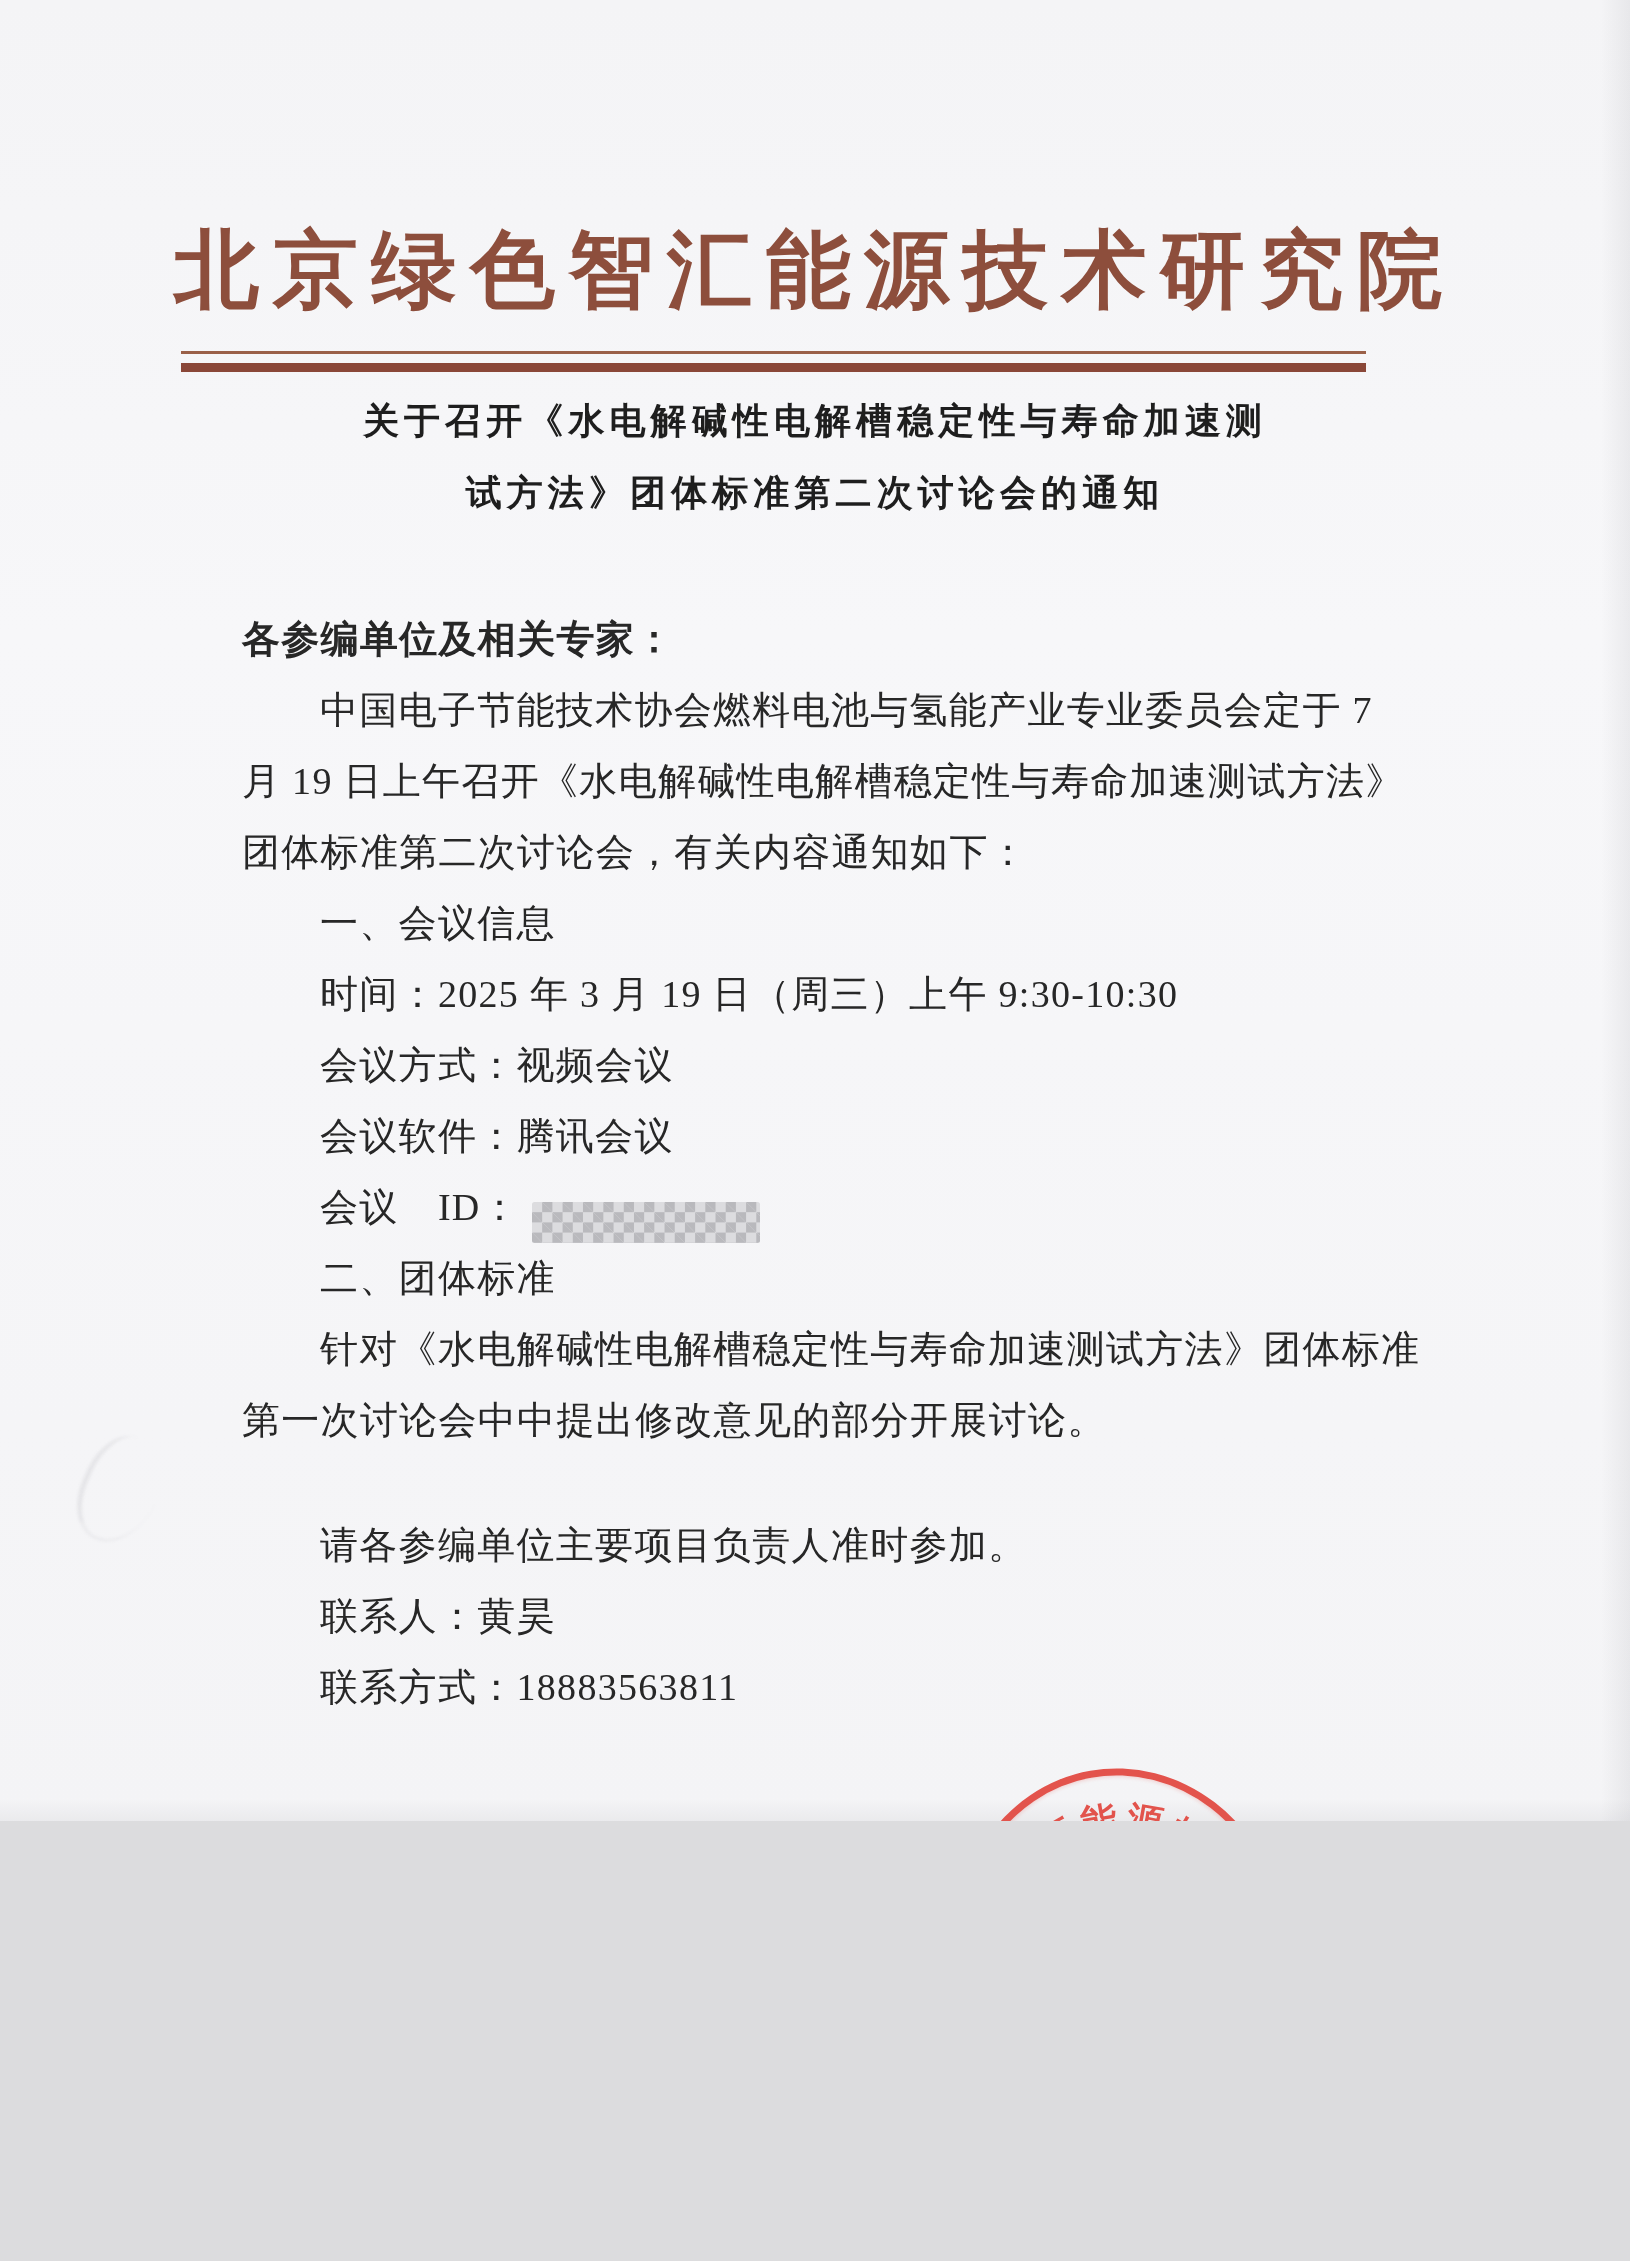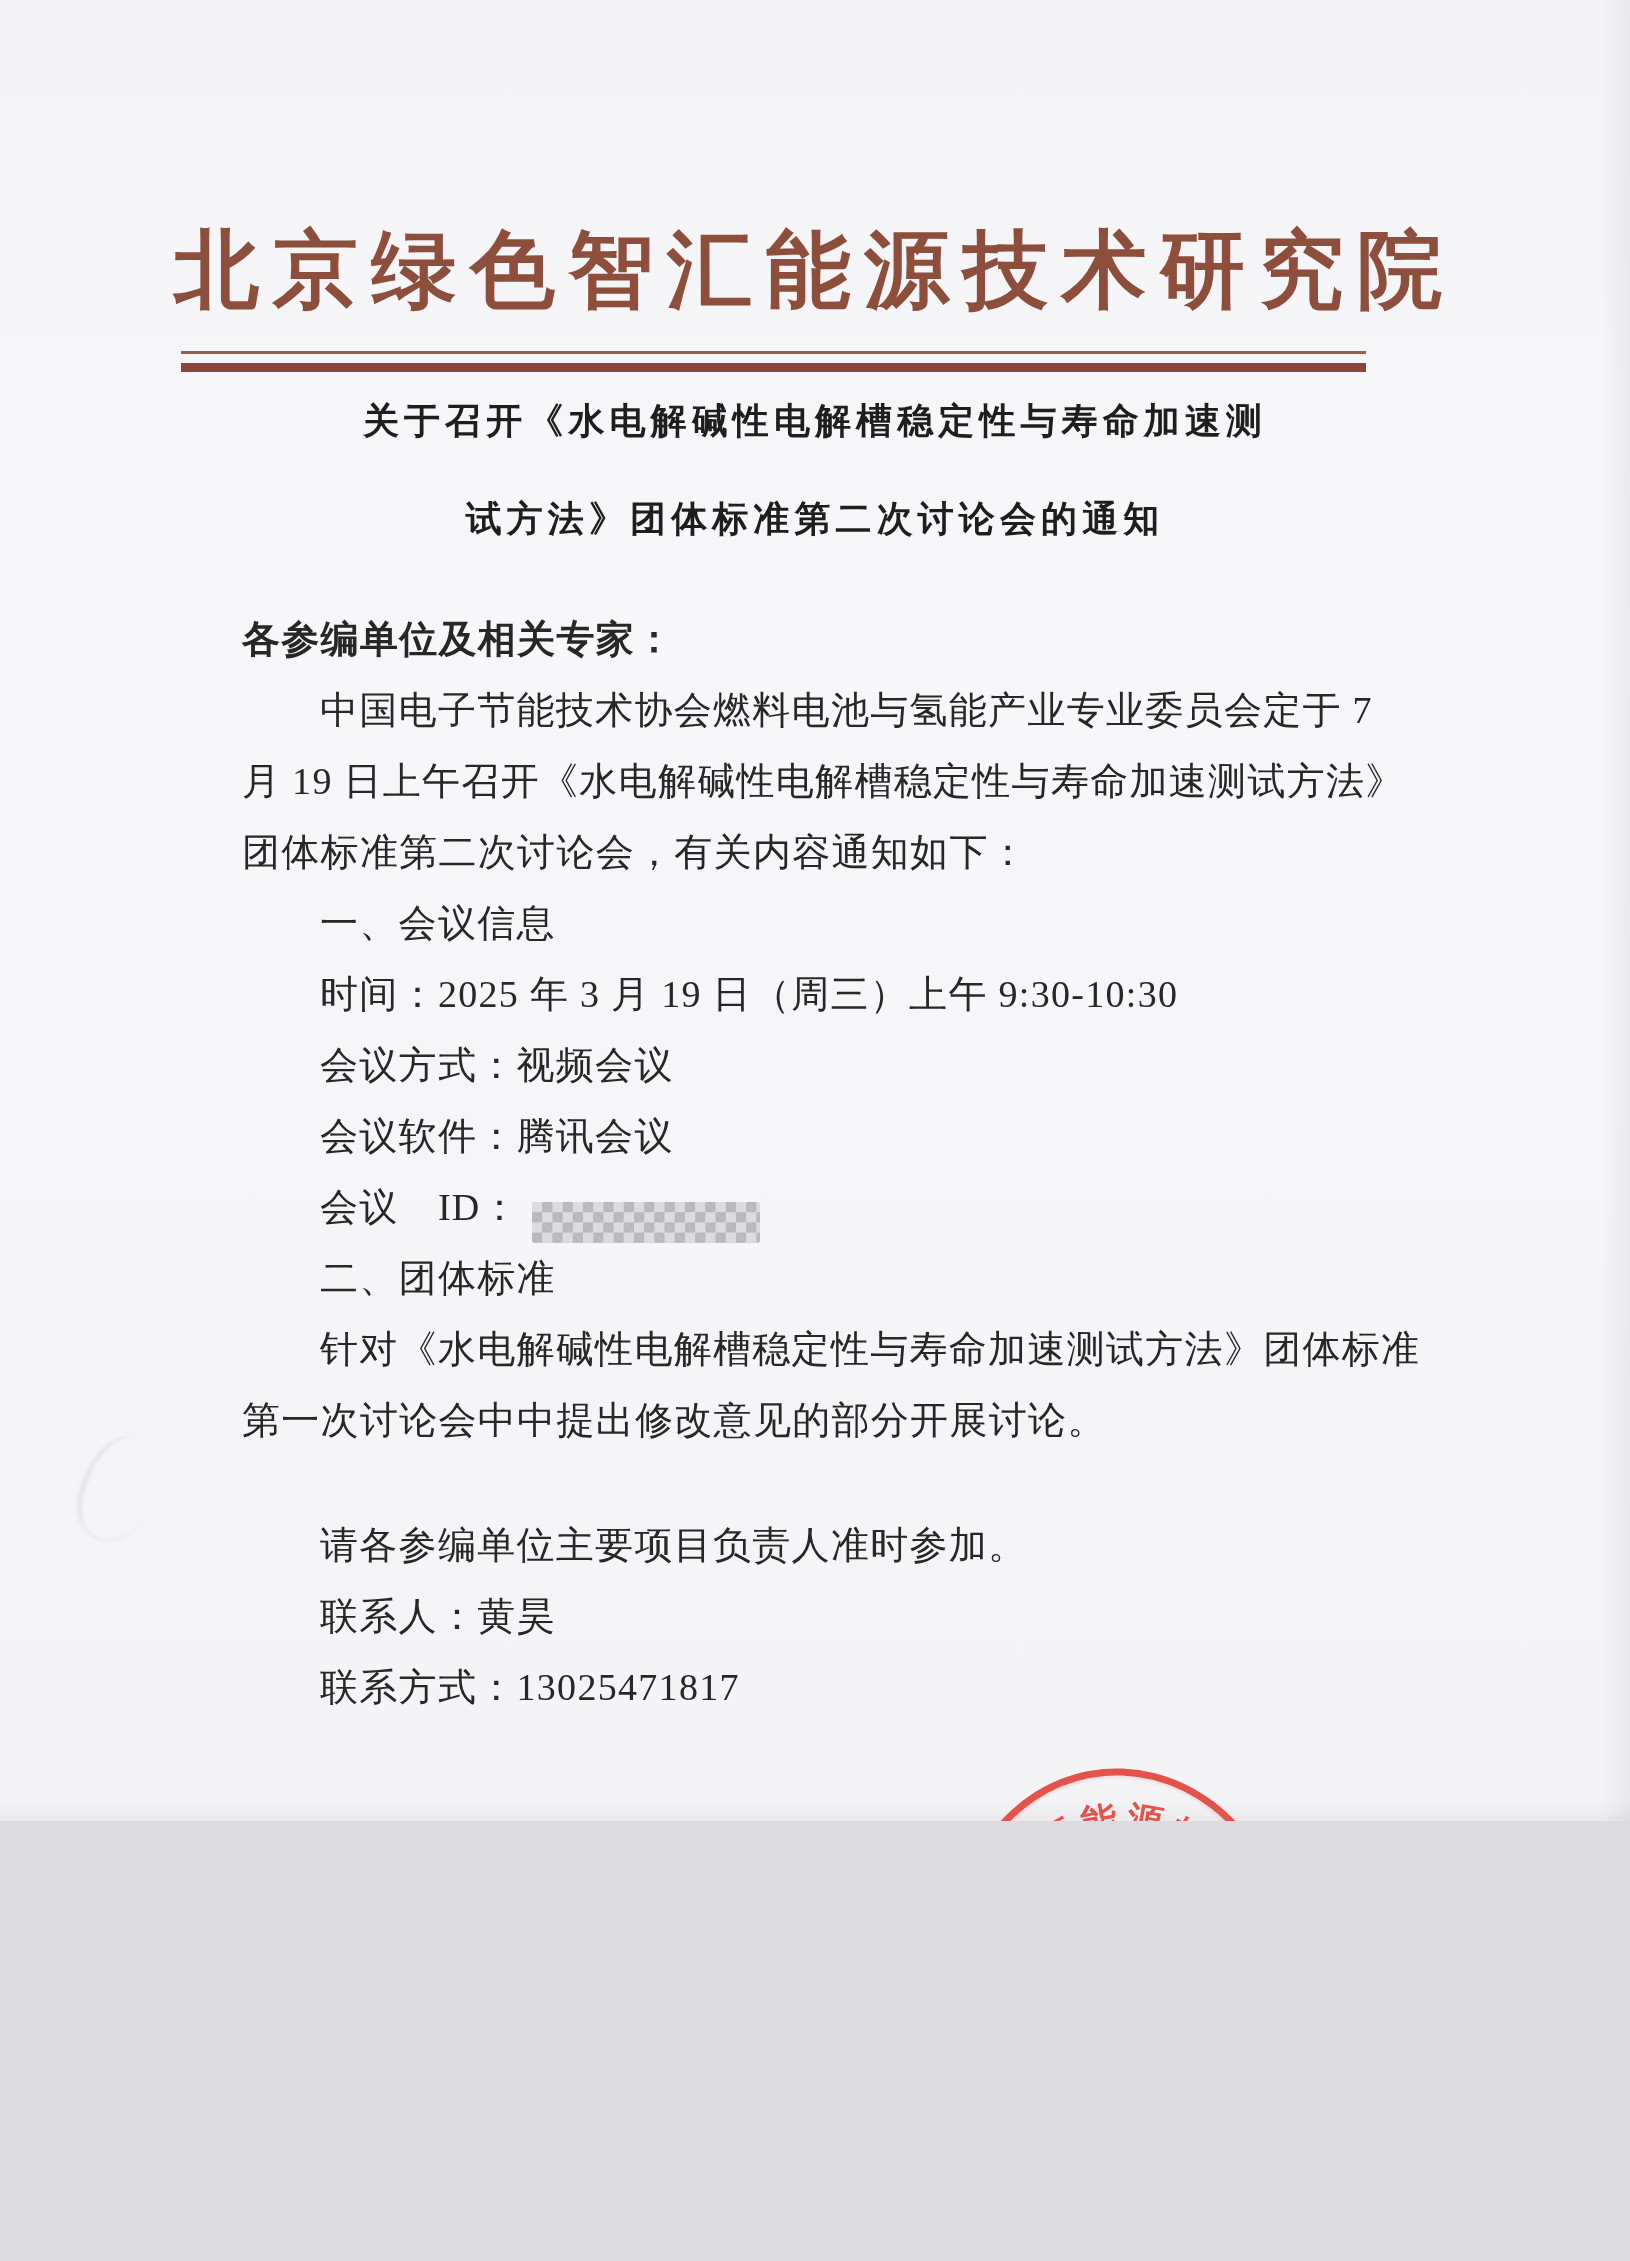--- a/index.html
+++ b/index.html
@@ -25,21 +25,21 @@
     font-size:85px;font-weight:bold;letter-spacing:13.6px;color:#8d4e3c;
     line-height:1.15;white-space:nowrap;
   }
   .rule-thin{position:absolute;left:181px;top:351px;width:1185px;height:3.4px;background:#9a6048;}
   .rule-thick{position:absolute;left:181px;top:363px;width:1185px;height:9.3px;background:#8a4738;}
 
   
   .doc-title{position:absolute;left:0;width:100%;text-align:center;
     font-size:36px;font-weight:bold;letter-spacing:5.1px;color:#1e1e1e;white-space:nowrap;}
   .doc-title.l1{top:397px;}
-  .doc-title.l2{top:495px;}
+  .doc-title.l2{top:469px;}
 
   
   .body-block{
     position:absolute;left:242px;top:604px;width:1087px;
     font-size:38px;line-height:71px;letter-spacing:1.3px;color:#272727;
   }
   .line{white-space:nowrap;}
   .indent{padding-left:78px;}
   .bold{font-weight:bold;}
   .gap-above{margin-top:54px;}
@@ -116,21 +116,21 @@
     <div class="line indent">会议软件：腾讯会议</div>
     <div class="line indent id-line">
       <span>会议　ID：</span>
       <span class="mosaic"></span>
     </div>
     <div class="line indent">二、团体标准</div>
     <div class="line indent">针对《水电解碱性电解槽稳定性与寿命加速测试方法》团体标准</div>
     <div class="line">第一次讨论会中中提出修改意见的部分开展讨论。</div>
     <div class="line indent gap-above">请各参编单位主要项目负责人准时参加。</div>
     <div class="line indent">联系人：黄昊</div>
-    <div class="line indent">联系方式：13025471817</div>
+    <div class="line indent">联系方式：18883563811</div>
   </div>
 
   <div class="seal">
     <div class="seal-border"></div>
     <div class="seal-star"></div>
     <div class="seal-ring">
         <span style="transform: rotate(-122deg) translateY(-129px);">北</span>
         <span style="transform: rotate(-101.667deg) translateY(-129px);">京</span>
         <span style="transform: rotate(-81.3333deg) translateY(-129px);">绿</span>
         <span style="transform: rotate(-61deg) translateY(-129px);">色</span>

